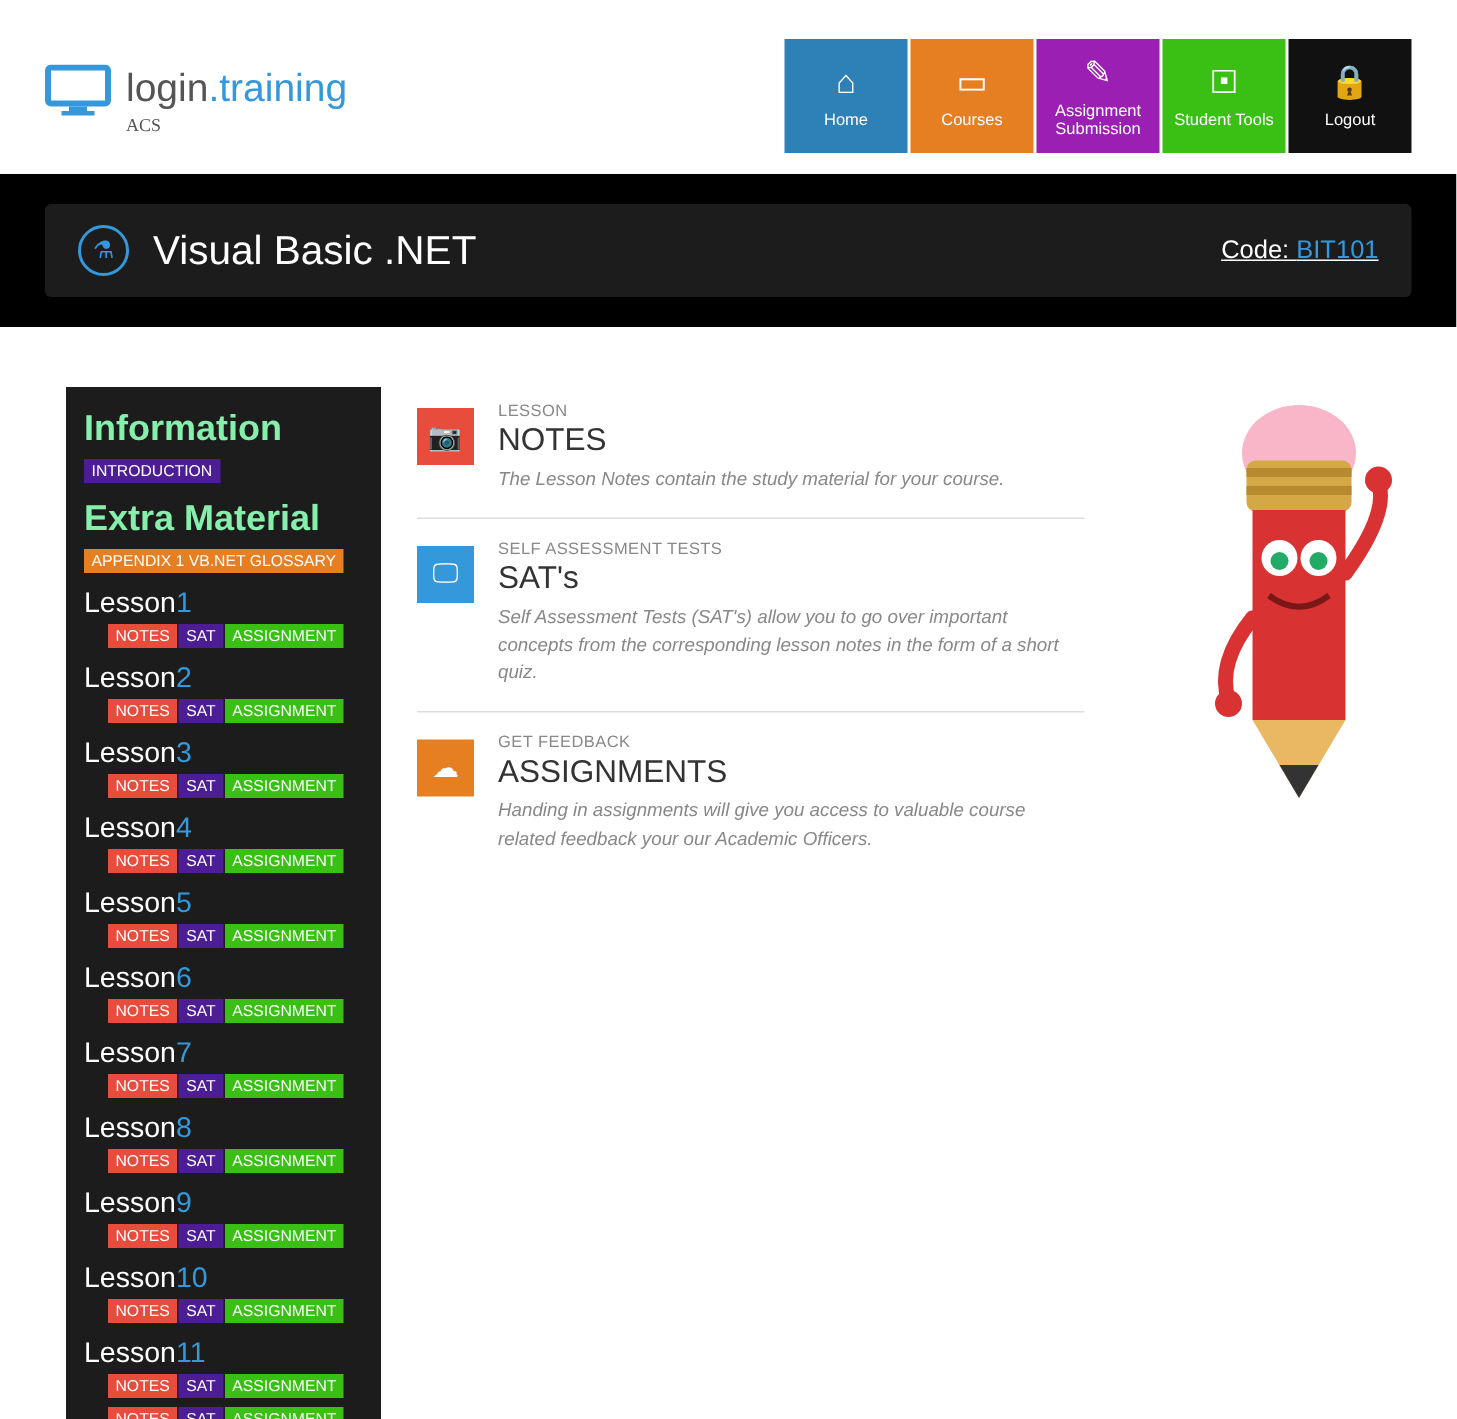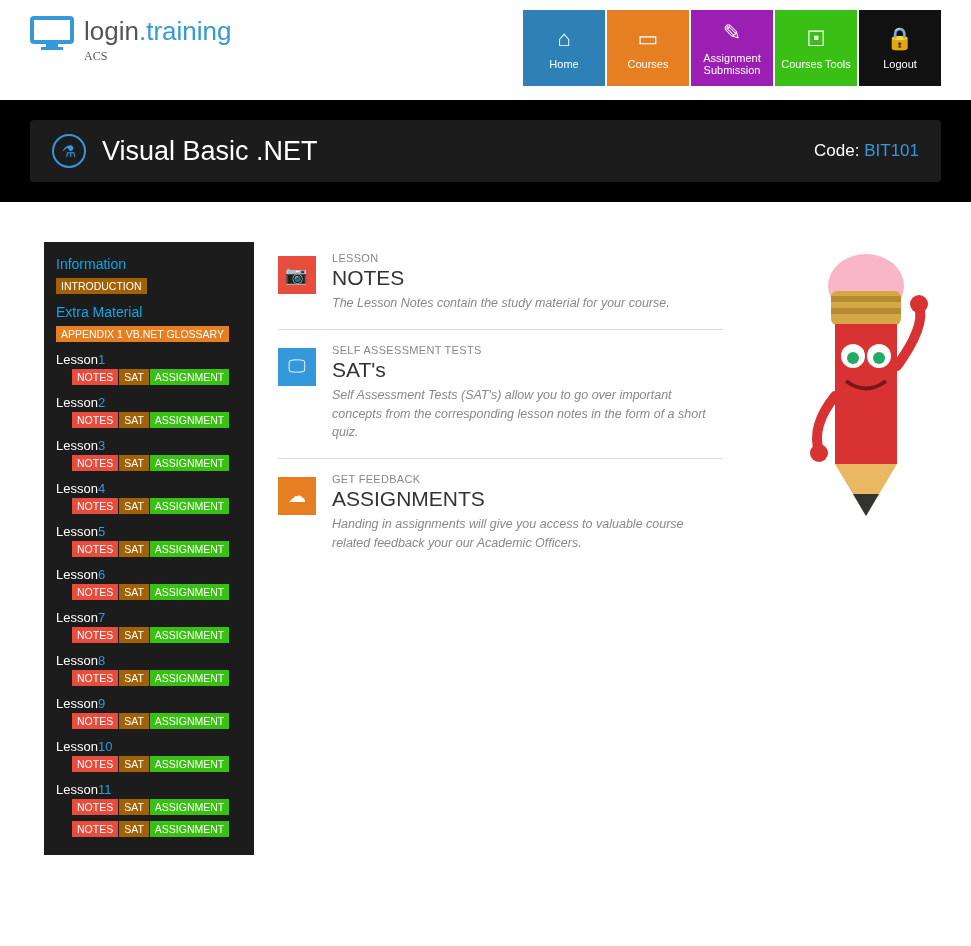--- a/index.html
+++ b/index.html
@@ -1,47 +1,47 @@
 <!DOCTYPE html>
 <html><head>
 <meta charset="utf-8">
 <style>
 * { margin: 0; padding: 0; box-sizing: border-box; }
 body { font-family: Arial, Helvetica, sans-serif; background: #fff; width: 971px; }
-.header { display: flex; justify-content: space-between; align-items: flex-start; padding: 10px 30px 0 30px; background: #fff; }
+.header { display: flex; justify-content: space-between; align-items: center; padding: 10px 30px 0 30px; background: #fff; margin-top: 16px; }
 .logo-area { display: flex; align-items: flex-start; gap: 10px; margin-top: 6px; }
 .logo-icon { color: #3498db; font-size: 40px; }
 .logo-text { font-size: 26px; font-weight: 300; }
 .logo-login { color: #555; }
 .logo-training { color: #3498db; }
 .logo-sub { font-size: 12px; color: #555; margin-top: 2px; font-family: Liberation Serif, serif; }
 .nav { display: flex; }
 .nav-item { width: 82px; height: 76px; display: flex; flex-direction: column; align-items: center; justify-content: center; color: #fff; font-size: 11px; text-align: center; cursor: pointer; margin-left: 2px; }
 .nav-item .nav-icon { font-size: 22px; margin-bottom: 6px; }
 .nav-home { background: #2e81b7; }
 .nav-courses { background: #e67e22; }
 .nav-assignment { background: #9b1fb3; }
 .nav-tools { background: #3ac015; }
 .nav-logout { background: #111; }
 .black-bar { background: #000; padding: 20px 0; margin-top: 14px; }
 .course-header { background: #1c1c1c; margin: 0 30px; border-radius: 4px; padding: 14px 22px; display: flex; justify-content: space-between; align-items: center; }
 .course-title-wrap { display: flex; align-items: center; gap: 16px; }
 .flask-icon { width: 34px; height: 34px; border: 2px solid #3498db; border-radius: 50%; display: flex; align-items: center; justify-content: center; color: #3498db; font-size: 16px; }
 .course-title { color: #fff; font-size: 27px; font-weight: 400; }
-.course-code { color: #fff; font-size: 17px; }
+.course-code { color: #fff; font-size: 17px; text-decoration: underline; }
 .course-code-val { color: #3498db; }
 .content { display: flex; padding: 40px 30px 0 44px; gap: 24px; align-items: flex-start; }
 .sidebar { background: #1c1c1c; width: 210px; padding: 14px 12px; flex-shrink: 0; }
-.side-heading { color: #0ea5e9; font-size: 14px; font-weight: 400; margin-bottom: 4px; cursor: pointer; }
+.side-heading { color: #86efac; font-size: 24px; font-weight: 700; margin-bottom: 4px; cursor: pointer; }
 .badge { display: inline-block; color: #fff; font-size: 10.5px; padding: 2px 5px; margin: 2px 1px 2px 0; cursor: pointer; }
-.b-blue { background: #a16207; }
+.b-blue { background: #4c1d95; }
 .b-orange { background: #e67e22; }
 .b-red { background: #e74c3c; }
 .b-green { background: #3ac015; }
-.lesson-title { color: #fff; font-size: 13px; font-weight: 400; margin-top: 8px; cursor: pointer; }
+.lesson-title { color: #fff; font-size: 19px; font-weight: 400; margin-top: 8px; cursor: pointer; }
 .lesson-title .num { color: #3498db; }
 .badge-row { margin-bottom: 2px; margin-left: 16px; }
 .main { flex: 1; }
 .info-block { display: flex; gap: 16px; padding: 10px 0 16px 0; border-bottom: 1px solid #ddd; margin-bottom: 4px; width: 445px; }
 .info-icon { width: 38px; height: 38px; display: flex; align-items: center; justify-content: center; color: #fff; font-size: 18px; flex-shrink: 0; margin-top: 4px; }
 .ic-red { background: #e74c3c; }
 .ic-blue { background: #3498db; }
 .ic-orange { background: #e67e22; }
 .info-label { font-size: 11px; color: #888; letter-spacing: 0.3px; }
 .info-title { font-size: 21px; color: #333; margin: 2px 0 4px 0; }
@@ -75,21 +75,21 @@
     <div class="nav-item nav-courses">
         <span class="nav-icon">▭</span>
         <span>Courses</span>
       </div>
     <div class="nav-item nav-assignment">
         <span class="nav-icon">✎</span>
         <span>Assignment Submission</span>
       </div>
     <div class="nav-item nav-tools">
         <span class="nav-icon">🞔</span>
-        <span>Courses Tools</span>
+        <span>Student Tools</span>
       </div>
     <div class="nav-item nav-logout">
         <span class="nav-icon">🔒</span>
         <span>Logout</span>
       </div>
   </div>
 </div>
 
 <div class="black-bar">
   <div class="course-header">

